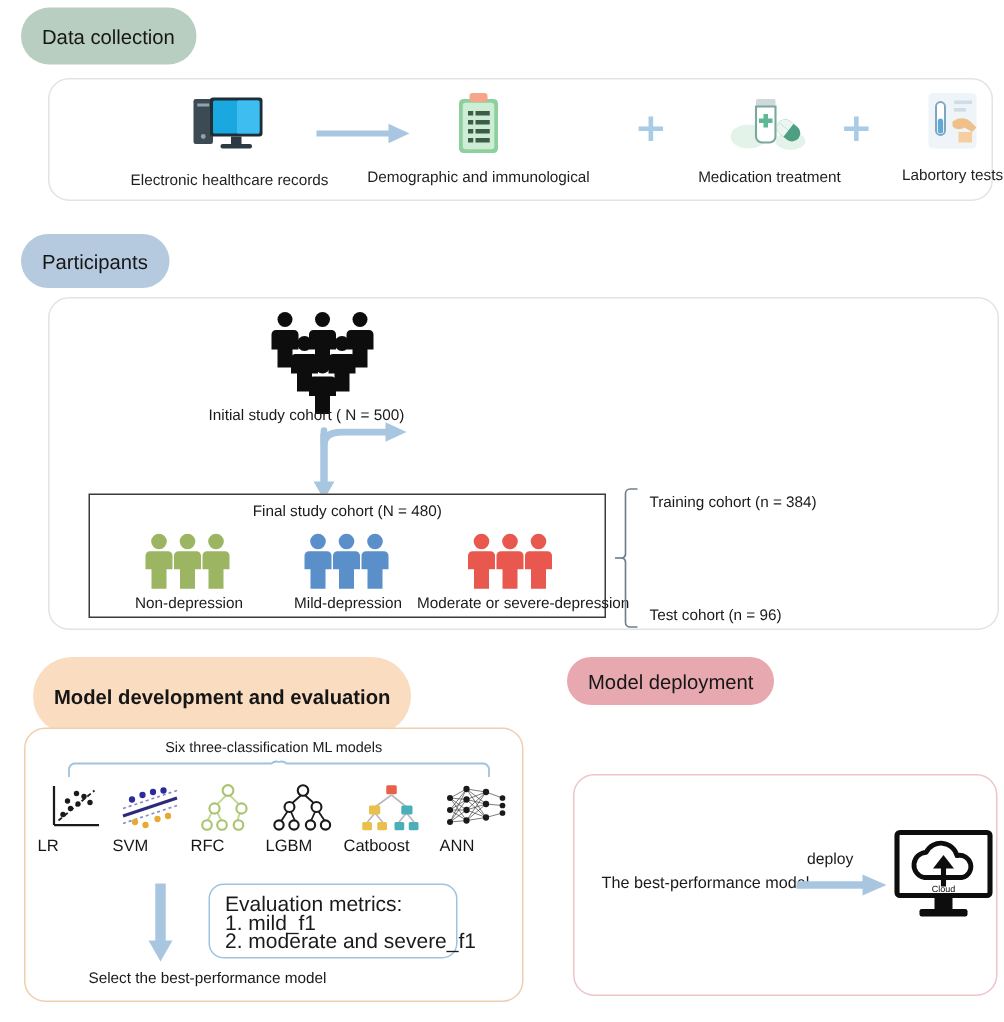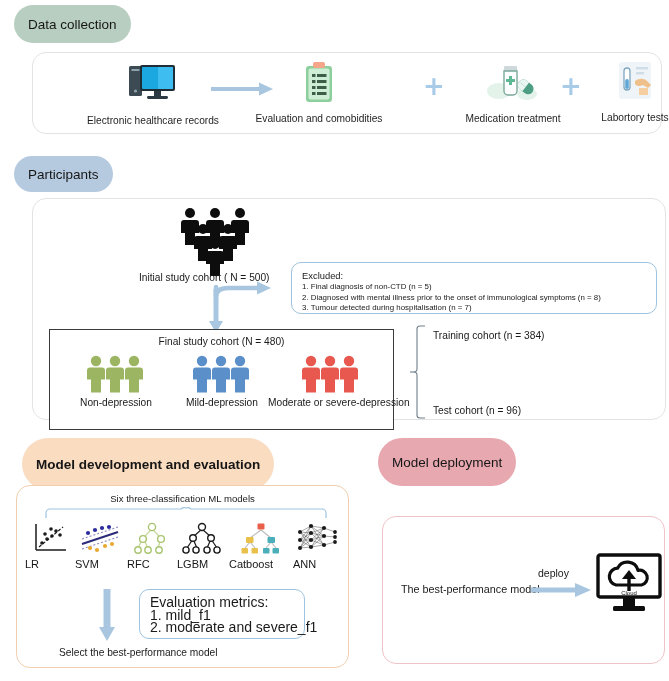--- a/index.html
+++ b/index.html
@@ -19,21 +19,21 @@
     display: flex; align-items: center; justify-content: center;
     border-radius: 999px;
     font-size: 13.5px;
     color: #161616;
     white-space: nowrap;
     padding: 0 14px;
   }
   #pill-data       { left: 14px;  top: 5px;   height: 38px; background: #b8cec0; }
   #pill-part       { left: 14px;  top: 156px; height: 36px; background: #b6cadf; }
   #pill-model      { left: 22px;  top: 438px; height: 52px; background: #fadcc0; font-weight: bold; }
-  #pill-deploy     { left: 378px; top: 438px; height: 48px; background: #e8a8b0; }
+  #pill-deploy     { left: 378px; top: 438px; height: 32px; background: #e8a8b0; }
 
   
   .panel {
     position: absolute;
     border-radius: 14px;
     background: #fff;
   }
   #panel-data   { left: 32px;  top: 52px;  width: 630px; height: 82px;  border: 1px solid #e3e3e3; }
   #panel-part   { left: 32px;  top: 198px; width: 634px; height: 222px; border: 1px solid #e3e3e3; }
   #panel-model  { left: 16px;  top: 485px; width: 333px; height: 183px; border: 1px solid #f0cfae; }
@@ -122,21 +122,21 @@
           <rect x="10" y="13" width="3.5" height="3" fill="#3f5c48"></rect>
           <rect x="15" y="13" width="9.5" height="3" fill="#3f5c48"></rect>
           <rect x="10" y="19" width="3.5" height="3" fill="#3f5c48"></rect>
           <rect x="15" y="19" width="9.5" height="3" fill="#3f5c48"></rect>
           <rect x="10" y="25" width="3.5" height="3" fill="#3f5c48"></rect>
           <rect x="15" y="25" width="9.5" height="3" fill="#3f5c48"></rect>
           <rect x="10" y="31" width="3.5" height="3" fill="#3f5c48"></rect>
           <rect x="15" y="31" width="9.5" height="3" fill="#3f5c48"></rect>
         </svg>
       </div>
-      <div class="dc-label">Evaluation and comobidities</div>
+      <div class="dc-label">Demographic and immunological</div>
     </div>
 
     <div class="plus-sign" style="left:390px; top:20px;">
       <span>+</span>
     </div>
 
     <div class="dc-item" style="left:412px; top:8px; width:136px; height:70px;">
       <div class="dc-ico">
         <svg width="56" height="44" viewBox="0 0 56 44">
           <ellipse cx="14" cy="30" rx="12" ry="8" fill="#e3f3ea"></ellipse>
@@ -216,30 +216,22 @@
 
     <div style="position:absolute; left:172px; top:88px;">
       <svg width="90" height="50" viewBox="0 0 90 50">
         <path d="M11 0 v10 q0 -9 12 -9 h32" fill="none" stroke="#a8c6e0" stroke-width="4.5" stroke-linecap="round"></path>
         <polygon points="52,-5.5 66,1 52,7.5" fill="#a8c6e0"></polygon>
         <line x1="11" y1="2" x2="11" y2="36" stroke="#a8c6e0" stroke-width="5"></line>
         <polygon points="4,34 18,34 11,46" fill="#a8c6e0"></polygon>
       </svg>
     </div>
 
-    <div class="rbox" style="left:258px; top:63px; width:366px; height:52px;">
-      <div class="excl-list">
-        <div class="excl-head">Excluded:</div>
-        <div class="excl-line">1.  Final diagnosis of non-CTD (n = 5)</div>
-        <div class="excl-line">2. Diagnosed with mental illness prior to the onset of immunological symptoms (n = 8)</div>
-        <div class="excl-line">3. Tumour detected during hospitalisation (n = 7)</div>
-      </div>
-    </div>
-
-    <div class="sqbox" style="left:16px; top:130px; width:345px; height:101px;">
+
+    <div class="sqbox" style="left:26px; top:130px; width:345px; height:83px;">
       <div class="txt" style="left:50%; top:6px; transform:translateX(-50%);">Final study cohort (N = 480)</div>
 
       <div style="position:absolute; left:18px; top:25px; width:96px; text-align:center;">
         <svg width="60" height="38" viewBox="0 0 60 38" style="margin:0 auto;">
           <g fill="#9cb563">
             <g transform="translate(1,0)">
                 <circle cx="9" cy="6" r="5.2"></circle>
                 <path d="M3 12.5 h12 a3 3 0 0 1 3 3 v9 h-4 v13 h-10 v-13 h-4 v-9 a3 3 0 0 1 3 -3 z"></path>
               </g>
             <g transform="translate(20,0)">

